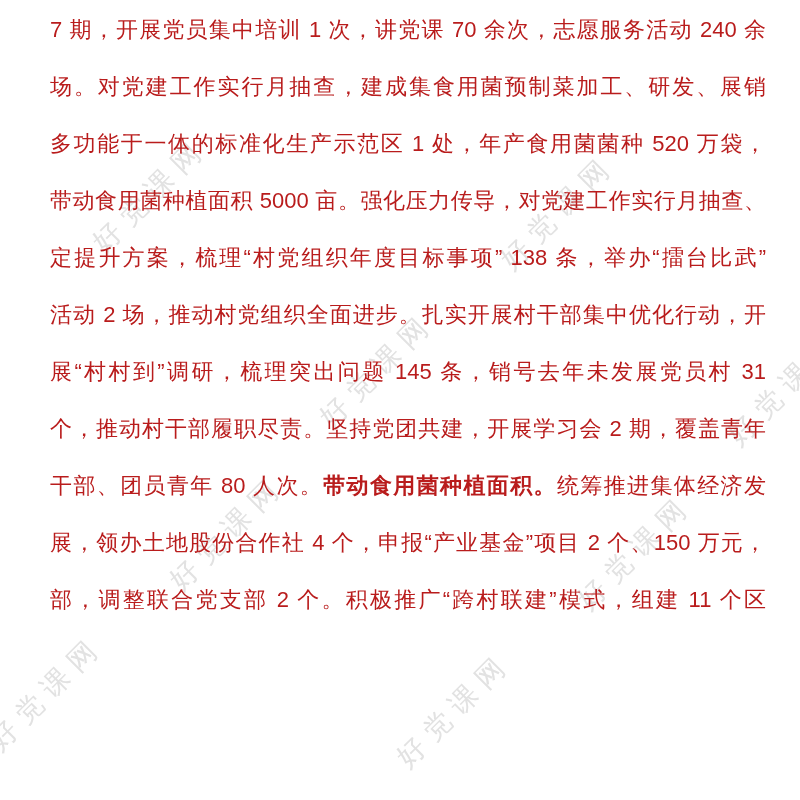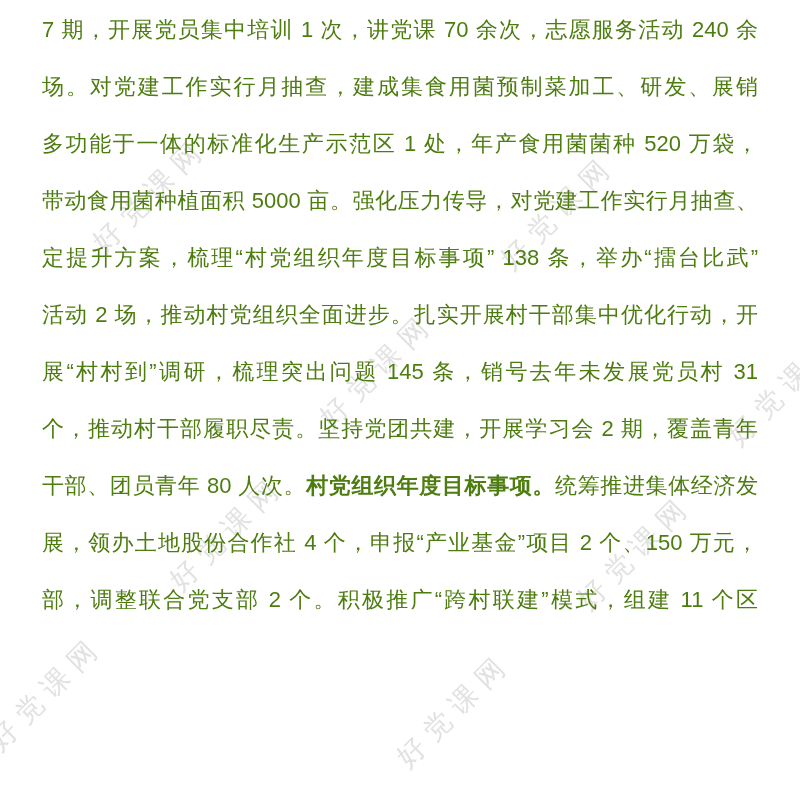--- a/index.html
+++ b/index.html
@@ -57,26 +57,26 @@
   <div class="watermark-layer">
       <div class="wm" style="left: 150px; top: 195px; color: rgb(226, 226, 226); transform: translate(-50%, -50%) rotate(-45deg);">好党课网</div>
       <div class="wm" style="left: 558px; top: 212px; color: rgb(226, 226, 226); transform: translate(-50%, -50%) rotate(-45deg);">好党课网</div>
       <div class="wm" style="left: 377px; top: 370px; color: rgb(226, 226, 226); transform: translate(-50%, -50%) rotate(-45deg);">好党课网</div>
       <div class="wm" style="left: 785px; top: 388px; color: rgb(226, 226, 226); transform: translate(-50%, -50%) rotate(-45deg);">好党课网</div>
       <div class="wm" style="left: 227px; top: 533px; color: rgb(226, 226, 226); transform: translate(-50%, -50%) rotate(-45deg);">好党课网</div>
       <div class="wm" style="left: 635px; top: 552px; color: rgb(226, 226, 226); transform: translate(-50%, -50%) rotate(-45deg);">好党课网</div>
       <div class="wm" style="left: 46px; top: 693px; color: rgb(226, 226, 226); transform: translate(-50%, -50%) rotate(-45deg);">好党课网</div>
       <div class="wm" style="left: 454px; top: 710px; color: rgb(226, 226, 226); transform: translate(-50%, -50%) rotate(-45deg);">好党课网</div>
     </div>
-  <div class="text-layer" style="color: #4d7c0f;">
+  <div class="text-layer" style="color: #b91c1c; margin-left: 8px;">
       <div class="line"><span class="run">7 期，开展党员集中培训 1 次，讲党课 70 余次，志愿服务活动 240 余</span></div>
       <div class="line"><span class="run">场。对党建工作实行月抽查，建成集食用菌预制菜加工、研发、展销</span></div>
       <div class="line"><span class="run">多功能于一体的标准化生产示范区 1 处，年产食用菌菌种 520 万袋，</span></div>
       <div class="line"><span class="run">带动食用菌种植面积 5000 亩。强化压力传导，对党建工作实行月抽查、</span></div>
       <div class="line"><span class="run">定提升方案，梳理“村党组织年度目标事项” 138 条，举办“擂台比武”</span></div>
       <div class="line"><span class="run">活动 2 场，推动村党组织全面进步。扎实开展村干部集中优化行动，开</span></div>
       <div class="line"><span class="run">展“村村到”调研，梳理突出问题 145 条，销号去年未发展党员村 31</span></div>
       <div class="line"><span class="run">个，推动村干部履职尽责。坚持党团共建，开展学习会 2 期，覆盖青年</span></div>
-      <div class="line"><span class="run">干部、团员青年 80 人次。</span><span class="run bold">村党组织年度目标事项。</span><span class="run">统筹推进集体经济发</span></div>
+      <div class="line"><span class="run">干部、团员青年 80 人次。</span><span class="run bold">带动食用菌种植面积。</span><span class="run">统筹推进集体经济发</span></div>
       <div class="line"><span class="run">展，领办土地股份合作社 4 个，申报“产业基金”项目 2 个、150 万元，</span></div>
       <div class="line"><span class="run">部，调整联合党支部 2 个。积极推广“跨村联建”模式，组建 11 个区</span></div>
     </div>
 </div>
 
 </body></html>

